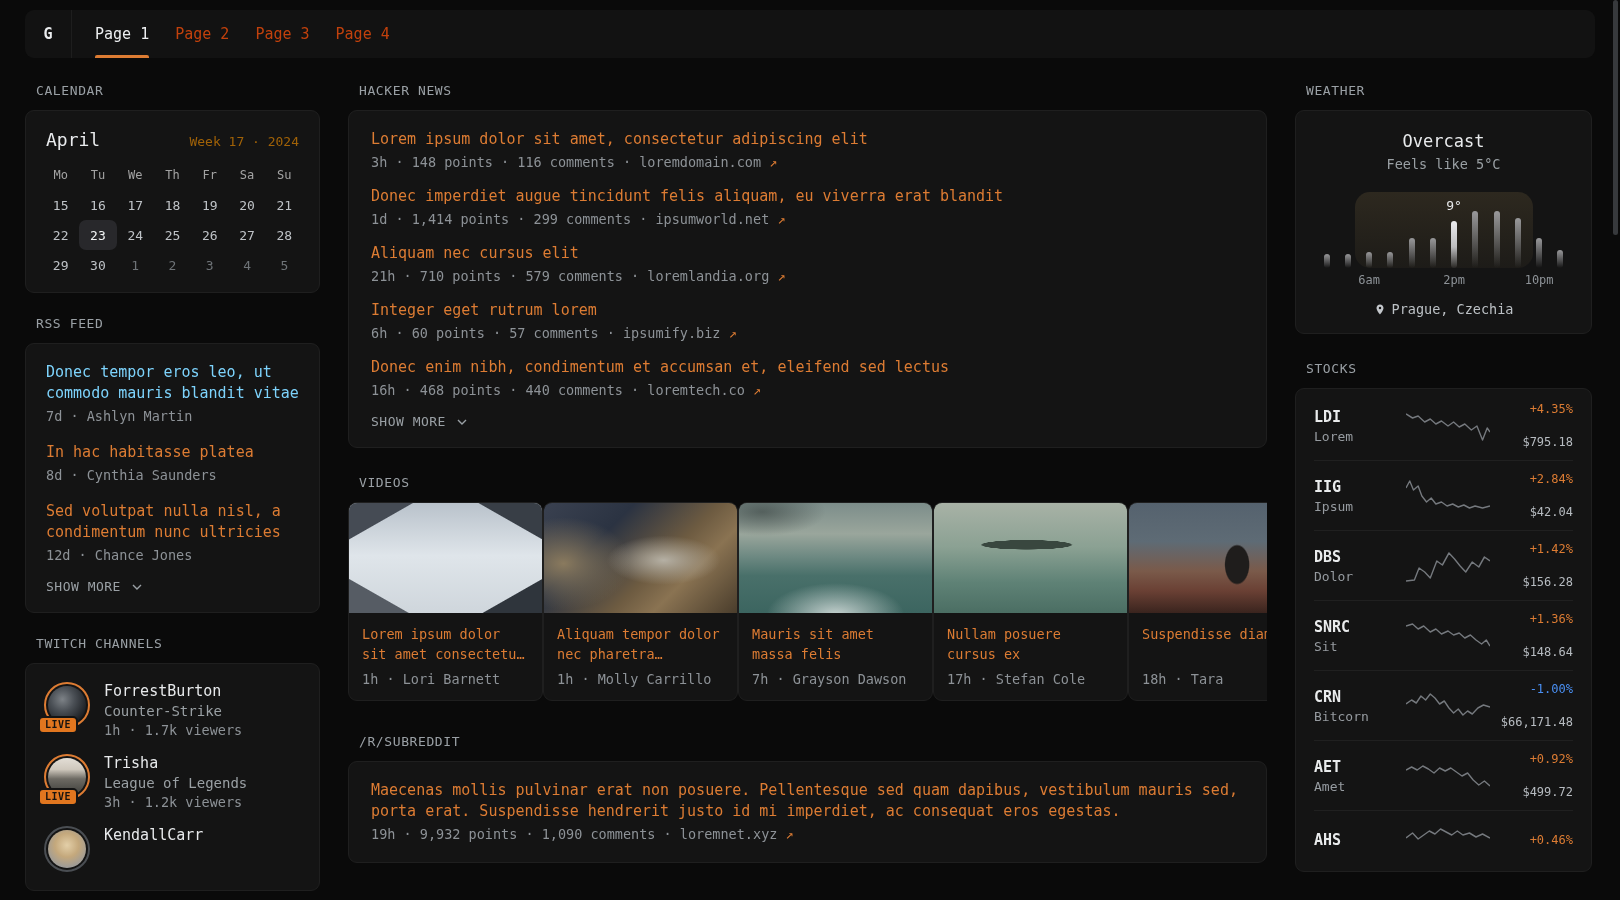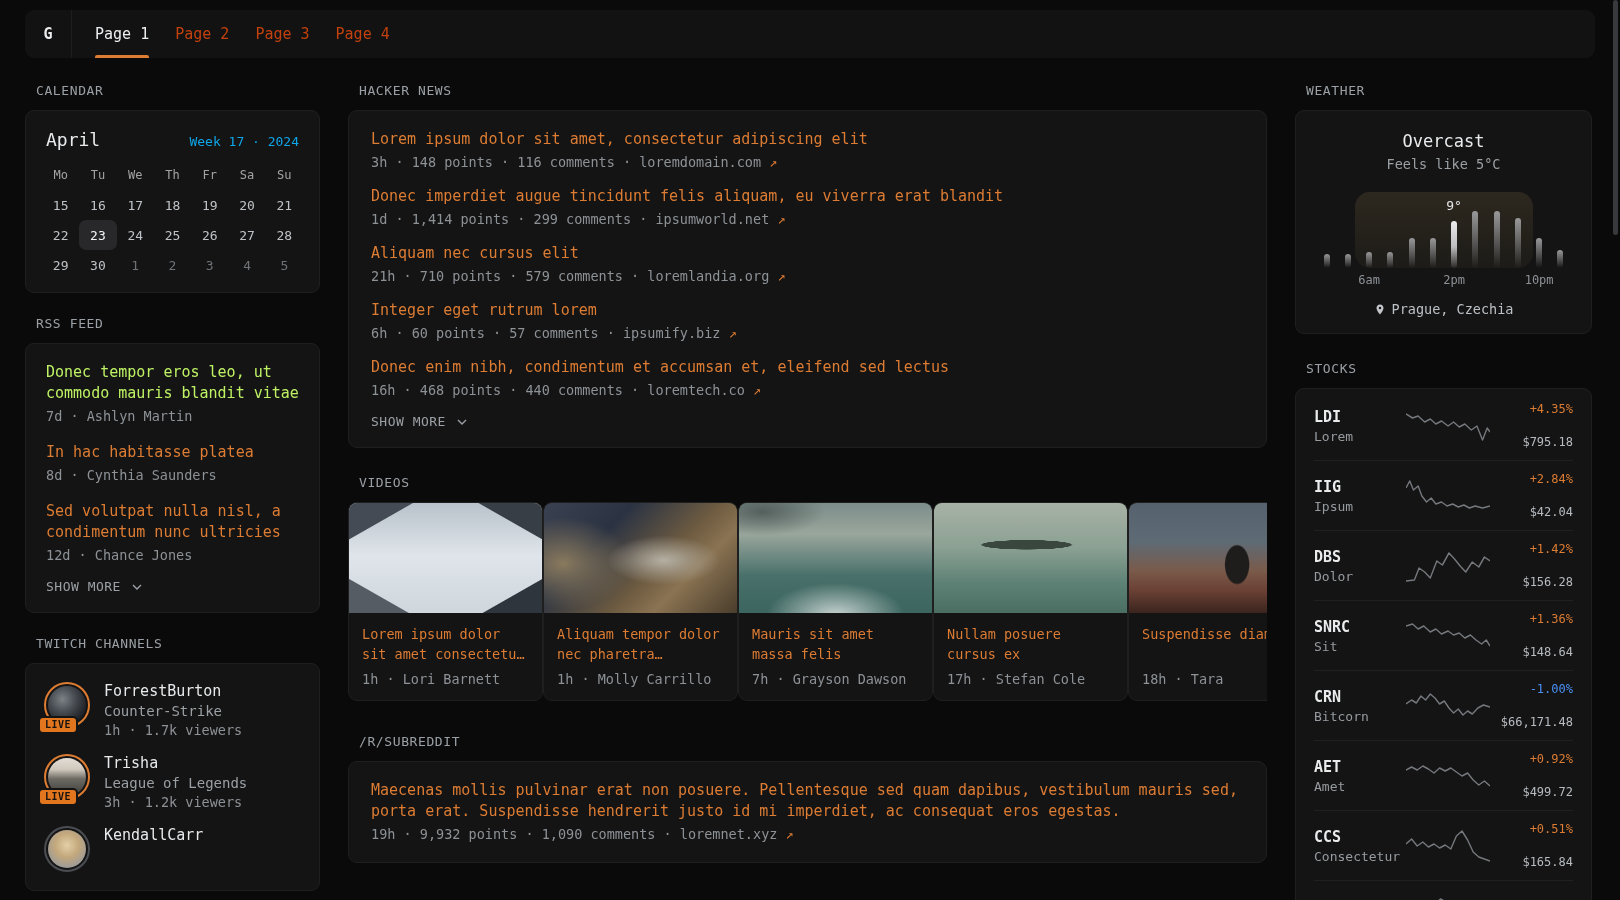--- a/index.html
+++ b/index.html
@@ -22,31 +22,31 @@
   .col-r{width:297px;flex:none}
   .sec{margin-top:0}
   .sec+.sec{margin-top:22px}
   .sec-label{font-size:13px;letter-spacing:.6px;color:#9aa0a5;margin:0 0 10px 11px;line-height:18px}
   .card{background:#141414;border:1px solid #1f1f1f;border-radius:9px}
 
   
   .cal{padding:14px 16px 12px}
   .cal-head{display:flex;justify-content:space-between;align-items:baseline;padding:4px 4px 0}
   .cal-month{font-size:18px;color:#e9ebed}
-  .cal-week{font-size:13px;color:#0ea5e9}
+  .cal-week{font-size:13px;color:#a16207}
   .cal-grid{display:grid;grid-template-columns:repeat(7,1fr);margin-top:10px}
   .cal-cell{height:30px;display:flex;align-items:center;justify-content:center;font-size:13px;color:#bfc3c7}
   .cal-dow{color:#a3a3a3;font-size:12px}
   .cal-out{color:#6e7377}
   .cal-sel{background:#28282b;border-radius:7px;color:#f2f4f5}
 
   
   .feed{padding:18px 20px}
   .feed-item+.feed-item{margin-top:16px}
-  .feed-title{font-size:15px;line-height:21px;color:#bef264;cursor:pointer}
+  .feed-title{font-size:15px;line-height:21px;color:#7dd3fc;cursor:pointer}
   .feed-title.hl{color:var(--accent)}
   .feed-meta{font-size:13.5px;line-height:19px;color:#8d9297;margin-top:3px}
   .show-more{display:flex;align-items:center;gap:11px;margin-top:14px;font-size:13px;letter-spacing:.5px;color:#9aa0a5;cursor:pointer}
   .chev{width:10px;height:6px}
 
   
   .tw{padding:18px}
   .tw-row{display:flex;gap:14px;align-items:flex-start}
   .tw-row+.tw-row{margin-top:16px}
   .tw-av{position:relative;width:46px;height:46px;flex:none;border:2px solid var(--accent);border-radius:50%;padding:2px;cursor:pointer}
@@ -450,33 +450,20 @@
                 <svg class="s-spark" width="84" height="36" viewBox="0 0 90 36" preserveAspectRatio="none">
                   <polyline points="0,12 6,9 12,12 18,8 24,11 30,15 36,10 42,13 48,10 54,14 60,18 66,15 72,22 78,27 84,23 90,28" fill="none" stroke="#75797e" stroke-width="1.5" stroke-linejoin="round"></polyline>
                 </svg>
                 <div class="s-r">
                   <div class="s-chg">+0.92%</div>
                   <div class="s-price">$499.72</div>
                 </div>
               </div>
               <div class="srow">
                 <div class="s-l">
-                  <div class="s-sym">CCS</div>
-                  <div class="s-name">Consectetur</div>
-                </div>
-                <svg class="s-spark" width="84" height="36" viewBox="0 0 90 36" preserveAspectRatio="none">
-                  <polyline points="0,16 6,11 12,18 18,14 24,19 30,16 36,20 42,17 48,21 54,8 60,3 66,12 72,24 78,29 84,31 90,33" fill="none" stroke="#75797e" stroke-width="1.5" stroke-linejoin="round"></polyline>
-                </svg>
-                <div class="s-r">
-                  <div class="s-chg">+0.51%</div>
-                  <div class="s-price">$165.84</div>
-                </div>
-              </div>
-              <div class="srow">
-                <div class="s-l">
                   <div class="s-sym">AHS</div>
                 </div>
                 <svg class="s-spark" width="84" height="36" viewBox="0 0 90 36" preserveAspectRatio="none">
                   <polyline points="0,16 7,11 13,17 19,13 25,9 31,12 37,7 43,10 49,13 55,9 61,13 68,11 75,15 82,12 90,16" fill="none" stroke="#75797e" stroke-width="1.5" stroke-linejoin="round"></polyline>
                 </svg>
                 <div class="s-r">
                   <div class="s-chg">+0.46%</div>
                 </div>
               </div>
             </div>

